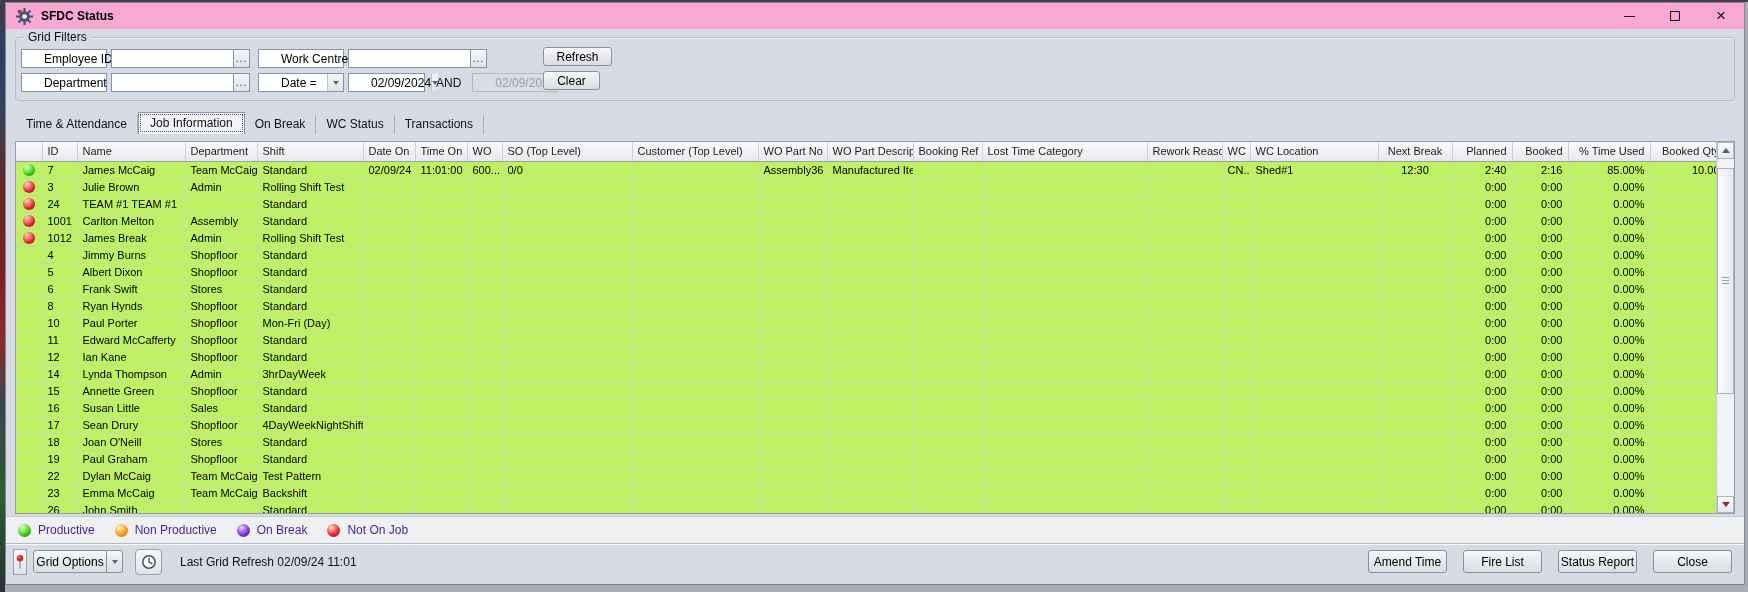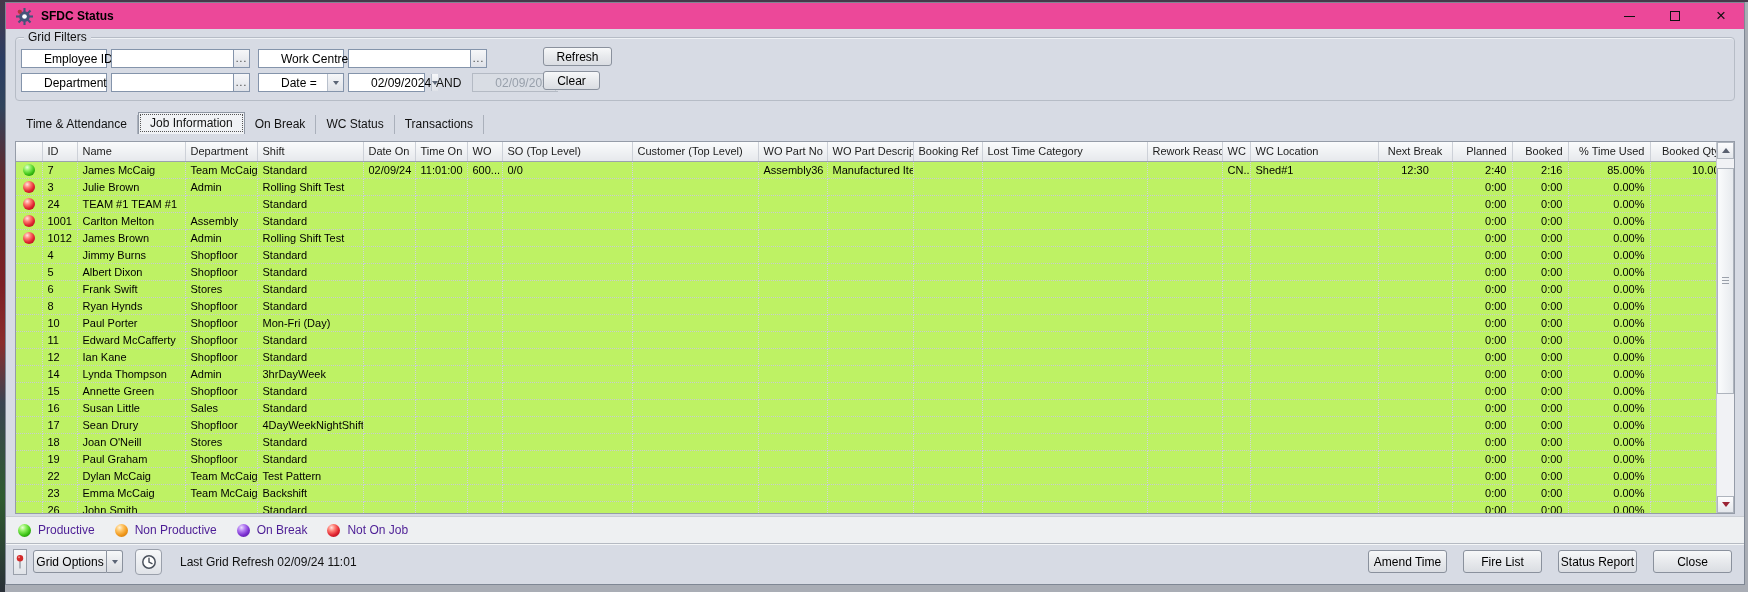--- a/index.html
+++ b/index.html
@@ -4,21 +4,21 @@
 <style>
   html,body{margin:0;padding:0;}
   body{width:1748px;height:592px;position:relative;overflow:hidden;
        background:#a9adb5;font-family:"Liberation Sans",sans-serif;}
   .top-edge{position:absolute;top:0;left:0;right:0;height:2px;background:#46394a;}
   .left-edge{position:absolute;top:0;left:0;bottom:0;width:5px;
     background:linear-gradient(#46394a 0%,#2b3d63 10%,#30445c 18%,#63282c 30%,#7d2026 48%,#8a2d2c 58%,#3a4452 68%,#2f5c30 84%,#2a3038 100%);}
   .window{position:absolute;left:5px;top:2px;width:1740px;height:583px;box-sizing:border-box;
     background:#d7dbe4;border:1px solid #7f8794;display:flex;flex-direction:column;}
   
-  .titlebar{height:26px;min-height:26px;background:#ec4899;display:flex;align-items:center;padding-left:10px;}
+  .titlebar{height:26px;min-height:26px;background:#f9a8d4;display:flex;align-items:center;padding-left:10px;}
   .title-text{font-size:12px;font-weight:700;color:#000;margin-left:8px;}
   .win-controls{margin-left:auto;display:flex;height:100%;}
   .win-btn{width:46px;display:flex;align-items:center;justify-content:center;cursor:default;}
   .glyph-min{width:11px;height:1px;background:#111;display:block;}
   .glyph-max{width:10px;height:10px;border:1px solid #111;display:block;box-sizing:border-box;}
   .glyph-close{font-size:17px;color:#111;line-height:10px;}
   
   .groupbox{position:relative;margin:8px 9px 0 9px;height:62px;min-height:62px;
     border:1px solid #b6bcc6;border-radius:4px;box-shadow:inset 0 1px 0 #eef1f5;}
   .gb-label{position:absolute;top:-8px;left:8px;background:#d7dbe4;padding:0 4px;font-size:12px;color:#111;}
@@ -322,21 +322,21 @@
             <td class="a-l"></td>
             <td class="a-c"></td>
             <td class="a-r">0:00</td>
             <td class="a-r">0:00</td>
             <td class="a-r">0.00%</td>
             <td class="a-r"></td>
           </tr>
           <tr>
             <td class="a-c"><span class="sphere red"></span></td>
             <td class="a-l">1012</td>
-            <td class="a-l">James Brown</td>
+            <td class="a-l">James Break</td>
             <td class="a-l">Admin</td>
             <td class="a-l">Rolling Shift Test</td>
             <td class="a-l"></td>
             <td class="a-l"></td>
             <td class="a-l"></td>
             <td class="a-l"></td>
             <td class="a-l"></td>
             <td class="a-l"></td>
             <td class="a-l"></td>
             <td class="a-l"></td>

